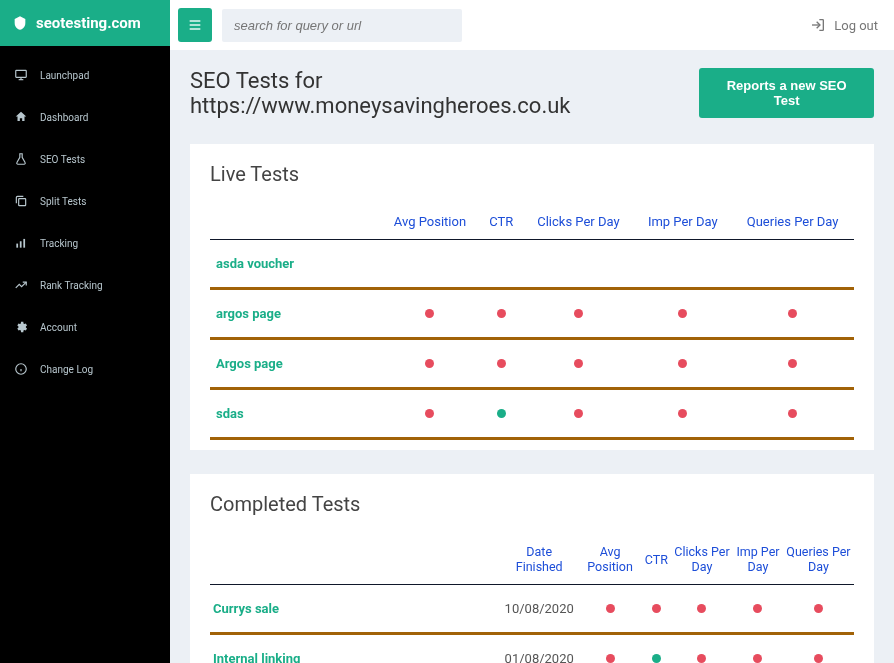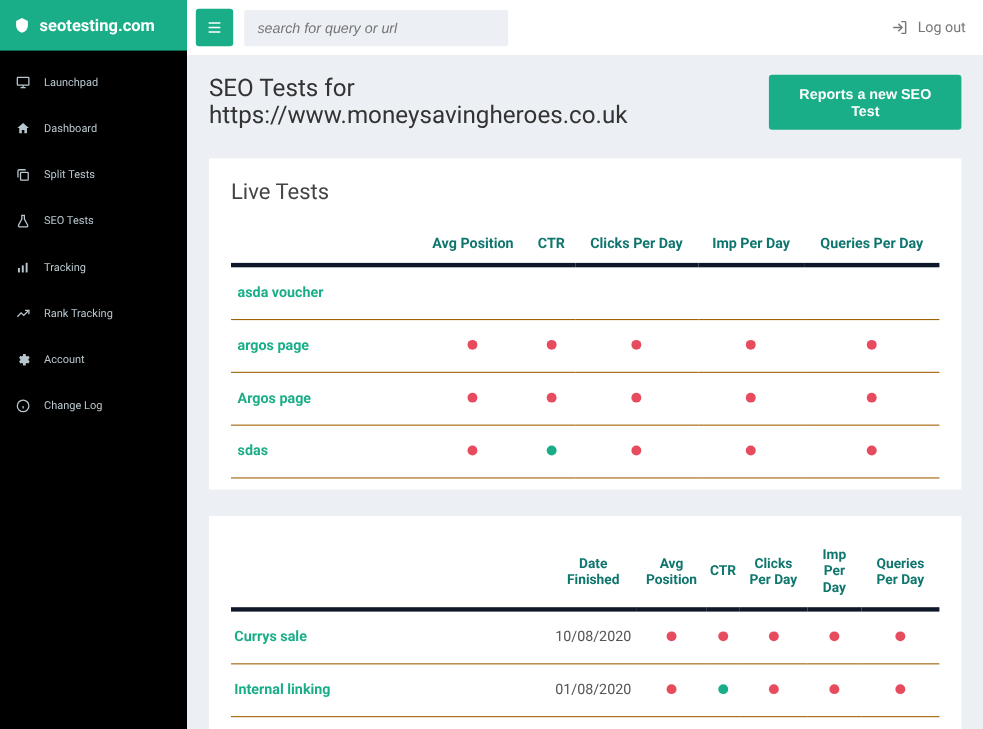--- a/index.html
+++ b/index.html
@@ -27,23 +27,23 @@
     
     .content { flex: 1; overflow-y: auto; }
     .page-header { display: flex; align-items: center; justify-content: flex-end; padding: 18px 20px; }
     .page-title { font-size: 22px; font-weight: 400; color: #333; }
     .btn-primary { background: #1aae88; color: #fff; border: none; padding: 10px 14px; border-radius: 3px; font-weight: bold; font-size: 13px; cursor: pointer; }
     
     .panel { background: #fff; margin: 8px 20px 24px 20px; padding: 18px 20px 10px 20px; }
     .panel h2 { font-size: 20px; font-weight: 400; color: #444; margin-bottom: 18px; }
     
     table { width: 100%; border-collapse: collapse; }
-    th { text-align: center; font-size: 13px; font-weight: bold; color: #0f766e; padding: 10px 6px; border-bottom: 4px solid #0f172a; }
+    th { text-align: center; font-size: 13px; font-weight: normal; color: #1d4ed8; padding: 10px 6px; border-bottom: 1px solid #0f172a; }
     th.name-col { text-align: left; width: 170px; }
-    td { text-align: center; padding: 16px 6px; border-bottom: 1px solid #a16207; font-size: 13px; }
+    td { text-align: center; padding: 16px 6px; border-bottom: 3px solid #a16207; font-size: 13px; }
     td.name-col { text-align: left; color: #1aae88; font-weight: bold; cursor: pointer; }
     td.date-col { color: #555; }
     
     .dot { display: inline-block; width: 9px; height: 9px; border-radius: 50%; }
     .dot.red { background: #e74c5e; }
     .dot.green { background: #1aae88; }
     
     .completed-table th { font-size: 12.5px; padding: 10px 3px; }
     .completed-table th.name-col { width: 290px; }
     .completed-table td { padding: 16px 3px; }
@@ -69,30 +69,30 @@
         <span>Launchpad</span>
       </div>
       <div class="nav-item">
         <svg viewBox="0 0 24 24" fill="currentColor">
             <path d="M12 3l9 8h-3v8h-4v-5h-4v5H6v-8H3l9-8z"></path>
           </svg>
         <span>Dashboard</span>
       </div>
       <div class="nav-item">
         <svg viewBox="0 0 24 24" fill="none" stroke="currentColor" stroke-width="2">
+            <path d="M9 3h6M10 3v6l-5 9a2 2 0 002 3h10a2 2 0 002-3l-5-9V3"></path>
+          </svg>
+        <span>SEO Tests</span>
+      </div>
+      <div class="nav-item">
+        <svg viewBox="0 0 24 24" fill="none" stroke="currentColor" stroke-width="2">
             <rect x="8" y="8" width="12" height="12" rx="1"></rect>
             <path d="M4 16V6a2 2 0 012-2h10"></path>
           </svg>
         <span>Split Tests</span>
-      </div>
-      <div class="nav-item">
-        <svg viewBox="0 0 24 24" fill="none" stroke="currentColor" stroke-width="2">
-            <path d="M9 3h6M10 3v6l-5 9a2 2 0 002 3h10a2 2 0 002-3l-5-9V3"></path>
-          </svg>
-        <span>SEO Tests</span>
       </div>
       <div class="nav-item">
         <svg viewBox="0 0 24 24" fill="currentColor">
             <rect x="4" y="13" width="3" height="7"></rect>
             <rect x="10" y="9" width="3" height="11"></rect>
             <rect x="16" y="5" width="3" height="15"></rect>
           </svg>
         <span>Tracking</span>
       </div>
       <div class="nav-item">
@@ -190,20 +190,21 @@
                 <td><span class="dot green"></span></td>
                 <td><span class="dot red"></span></td>
                 <td><span class="dot red"></span></td>
                 <td><span class="dot red"></span></td>
               </tr>
             </tbody>
         </table>
       </div>
 
       <div class="panel">
+        <h2>Completed Tests</h2>
         <table class="completed-table">
           <thead>
               <tr id="comp-head">
                 <th class="name-col"></th>
                 <th>Date Finished</th>
                 <th>Avg Position</th>
                 <th>CTR</th>
                 <th>Clicks Per Day</th>
                 <th>Imp Per Day</th>
                 <th>Queries Per Day</th>

